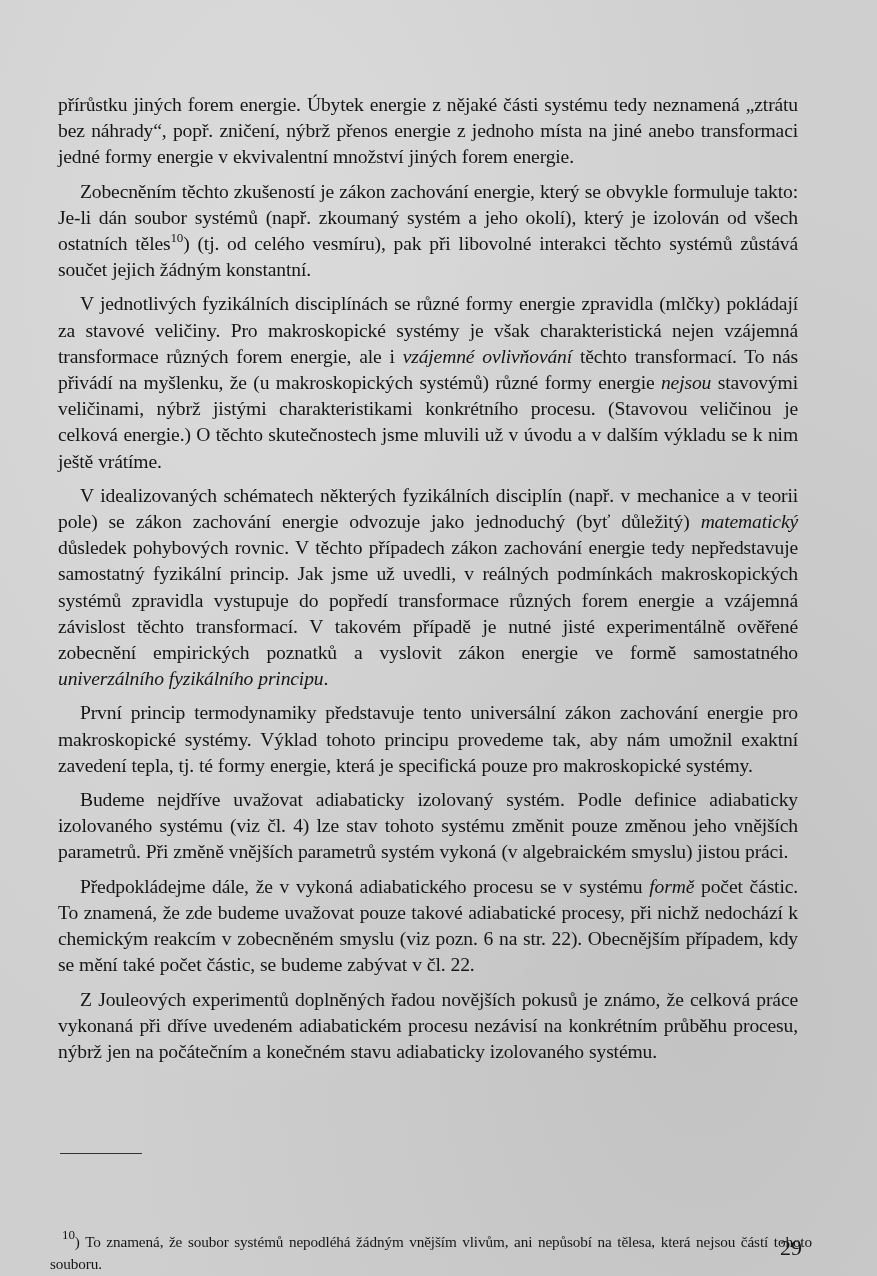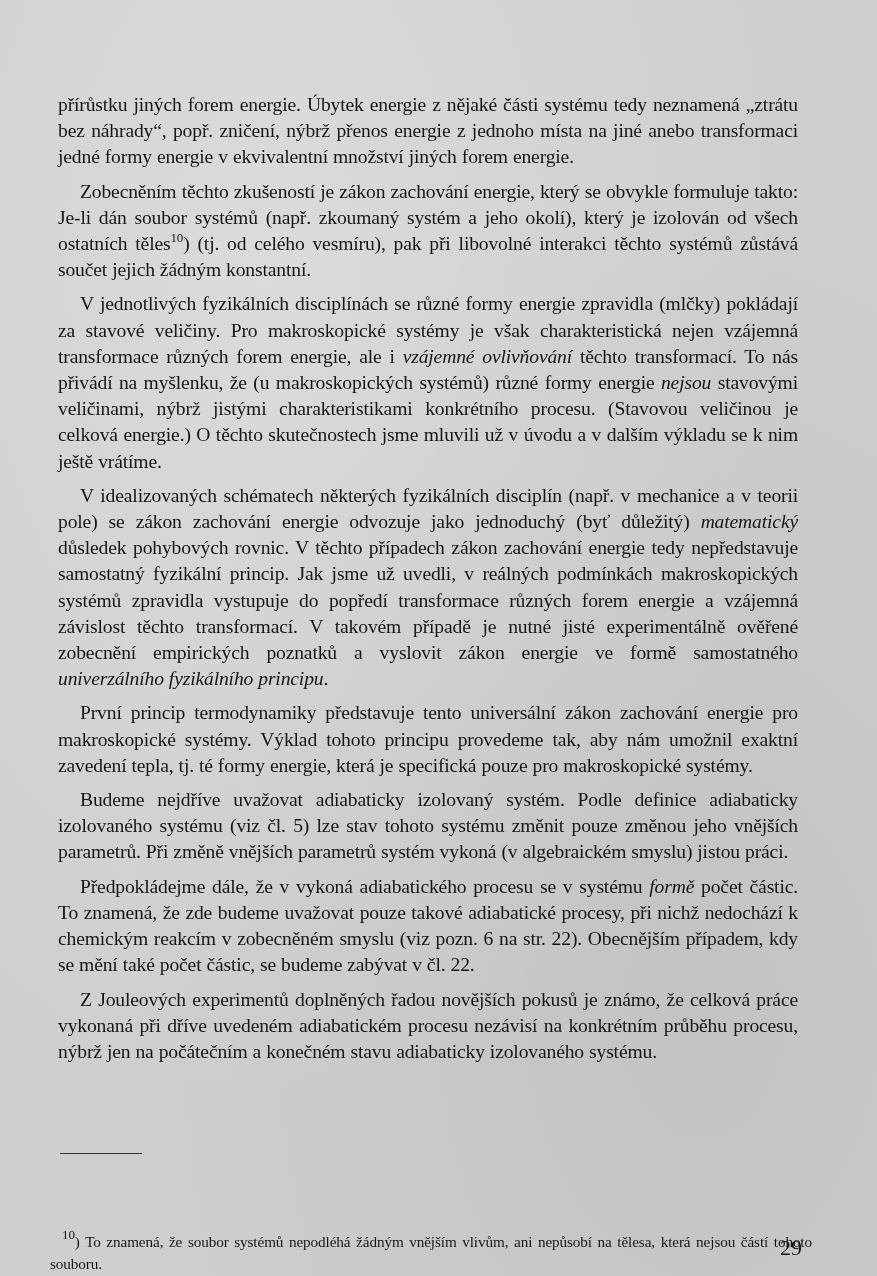--- a/index.html
+++ b/index.html
@@ -47,21 +47,21 @@
 </style>
 </head>
 <body>
 
 <div class="page">
   <p class="para noindent"><span>přírůstku jiných forem energie. Úbytek energie z nějaké části systému tedy neznamená „ztrátu bez náhrady“, popř. zničení, nýbrž přenos energie z jednoho místa na jiné anebo transformaci jedné formy energie v ekvivalentní množství jiných forem energie.</span></p>
   <p class="para"><span>Zobecněním těchto zkušeností je zákon zachování energie, který se obvykle formuluje takto: Je-li dán soubor systémů (např. zkoumaný systém a jeho okolí), který je izolován od všech ostatních těles</span><sup>10</sup><span>) (tj. od celého vesmíru), pak při libovolné interakci těchto systémů zůstává součet jejich žádným konstantní.</span></p>
   <p class="para gap-small"><span>V jednotlivých fyzikálních disciplínách se různé formy energie zpravidla (mlčky) pokládají za stavové veličiny. Pro makroskopické systémy je však charakteristická nejen vzájemná transformace různých forem energie, ale i </span><i>vzájemné ovlivňování</i><span> těchto transformací. To nás přivádí na myšlenku, že (u makroskopických systémů) různé formy energie </span><i>nejsou</i><span> stavovými veličinami, nýbrž jistými charakteristikami konkrétního procesu. (Stavovou veličinou je celková energie.) O těchto skutečnostech jsme mluvili už v úvodu a v dalším výkladu se k nim ještě vrátíme.</span></p>
   <p class="para gap-small"><span>V idealizovaných schématech některých fyzikálních disciplín (např. v mechanice a v teorii pole) se zákon zachování energie odvozuje jako jednoduchý (byť důležitý) </span><i>matematický</i><span> důsledek pohybových rovnic. V těchto případech zákon zachování energie tedy nepředstavuje samostatný fyzikální princip. Jak jsme už uvedli, v reálných podmínkách makroskopických systémů zpravidla vystupuje do popředí transformace různých forem energie a vzájemná závislost těchto transformací. V takovém případě je nutné jisté experimentálně ověřené zobecnění empirických poznatků a vyslovit zákon energie ve formě samostatného </span><i>univerzálního fyzikálního principu</i><span>.</span></p>
   <p class="para gap-small"><span>První princip termodynamiky představuje tento universální zákon zachování energie pro makroskopické systémy. Výklad tohoto principu provedeme tak, aby nám umožnil exaktní zavedení tepla, tj. té formy energie, která je specifická pouze pro makroskopické systémy.</span></p>
-  <p class="para gap-small"><span>Budeme nejdříve uvažovat adiabaticky izolovaný systém. Podle definice adiabaticky izolovaného systému (viz čl. 5) lze stav tohoto systému změnit pouze změnou jeho vnějších parametrů. Při změně vnějších parametrů systém vykoná (v algebraickém smyslu) jistou práci.</span></p>
+  <p class="para gap-small"><span>Budeme nejdříve uvažovat adiabaticky izolovaný systém. Podle definice adiabaticky izolovaného systému (viz čl. 4) lze stav tohoto systému změnit pouze změnou jeho vnějších parametrů. Při změně vnějších parametrů systém vykoná (v algebraickém smyslu) jistou práci.</span></p>
   <p class="para gap-small"><span>Předpokládejme dále, že v vykoná adiabatického procesu se v systému </span><i>formě</i><span> počet částic. To znamená, že zde budeme uvažovat pouze takové adiabatické procesy, při nichž nedochází k chemickým reakcím v zobecněném smyslu (viz pozn. 6 na str. 22). Obecnějším případem, kdy se mění také počet částic, se budeme zabývat v čl. 22.</span></p>
   <p class="para gap-small"><span>Z Jouleových experimentů doplněných řadou novějších pokusů je známo, že celková práce vykonaná při dříve uvedeném adiabatickém procesu nezávisí na konkrétním průběhu procesu, nýbrž jen na počátečním a konečném stavu adiabaticky izolovaného systému.</span></p>
 </div>
 
 <div class="footnote-rule"></div>
 <div class="footnote">
   <sup>10</sup><span>) To znamená, že soubor systémů nepodléhá žádným vnějším vlivům, ani nepůsobí na tělesa, která nejsou částí tohoto souboru.</span>
 </div>
 
 <div class="page-number">29</div>

